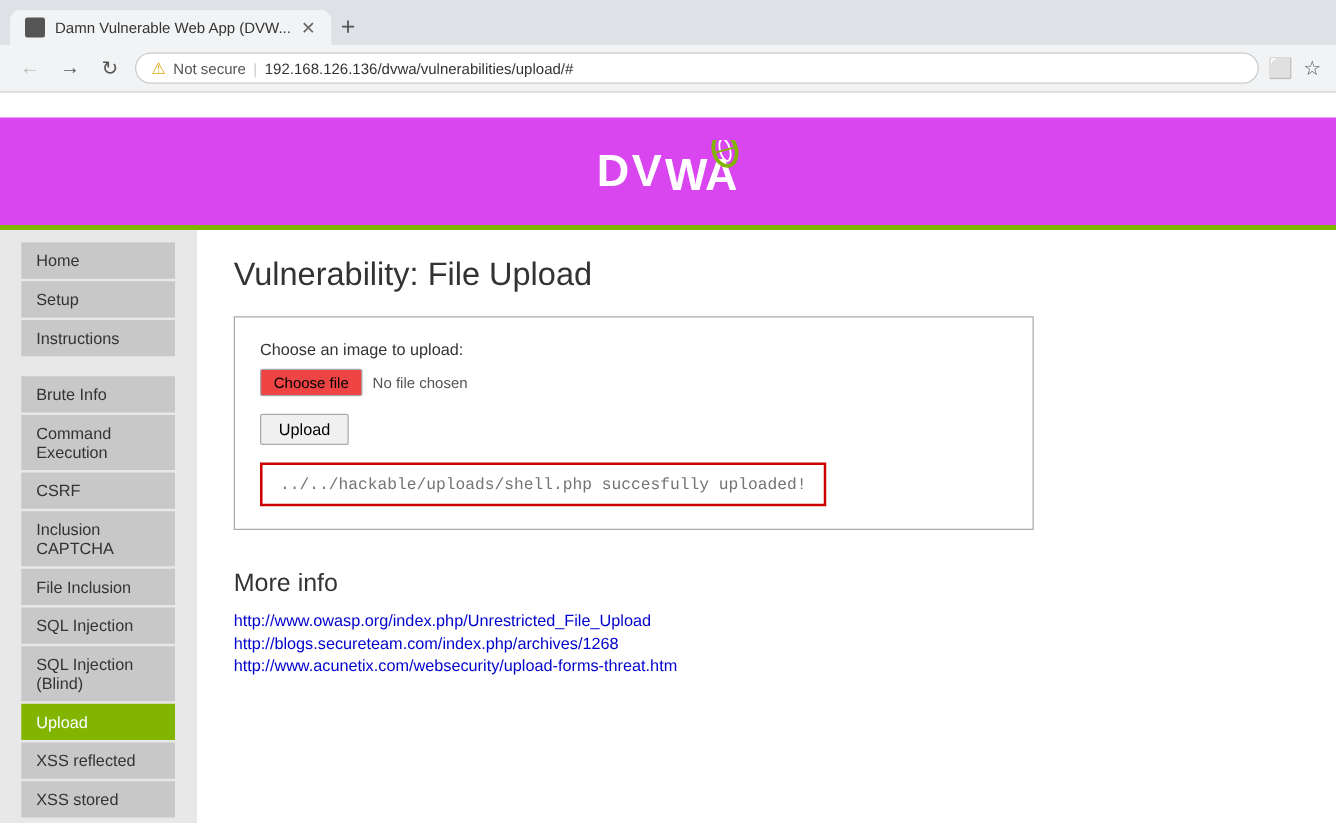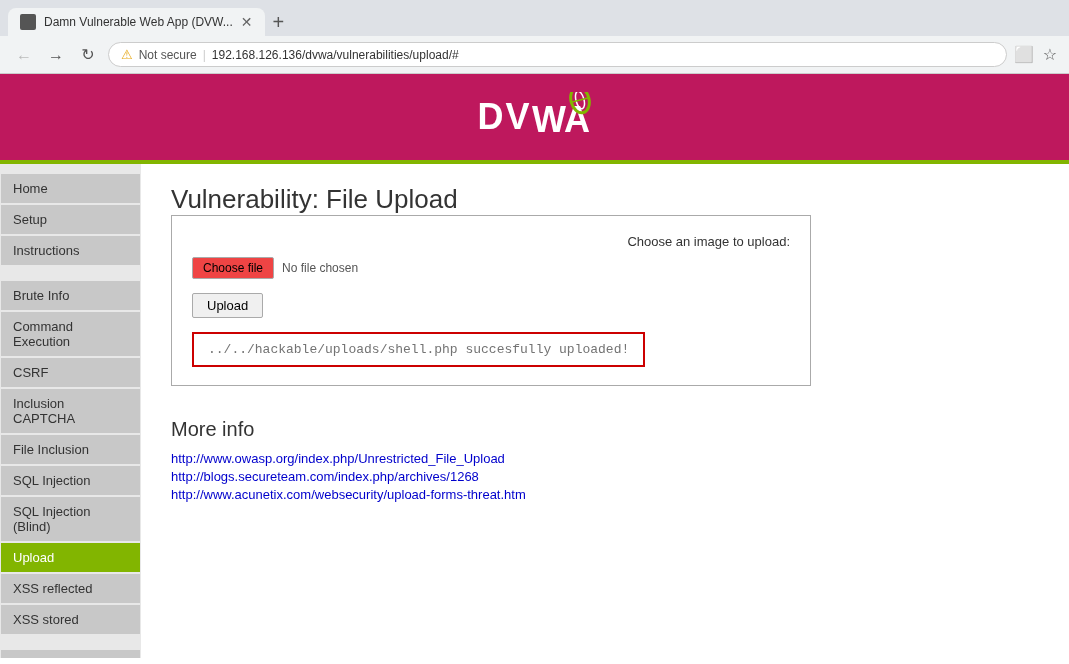--- a/index.html
+++ b/index.html
@@ -85,38 +85,39 @@
     }
 
     
     .page-wrapper {
       display: flex;
       flex-direction: column;
       height: calc(664px - 80px);
       overflow: hidden;
     }
     .header {
-      background: #be185d;
+      background: #d946ef;
       padding: 18px 0;
       text-align: center;
       border-bottom: 4px solid #82b500;
+      margin-top: 20px;
     }
 
     .content-area {
       display: flex;
       flex: 1;
       overflow: hidden;
     }
 
     
     .sidebar {
-      width: 141px;
+      width: 157px;
       background: #e8e8e8;
       flex-shrink: 0;
-      padding: 8px 1px;
+      padding: 8px 17px;
       overflow-y: auto;
     }
     .sidebar-item {
       display: block;
       padding: 7px 12px;
       font-size: 13px;
       color: #333;
       text-decoration: none;
       cursor: pointer;
       background: #c8c8c8;
@@ -135,34 +136,34 @@
     .main-content {
       flex: 1;
       padding: 20px 30px;
       overflow-y: auto;
       background: #fff;
     }
     .page-title {
       font-size: 26px;
       font-weight: normal;
       color: #333;
+      margin-bottom: 18px;
     }
     .upload-box {
       border: 1px solid #aaa;
       padding: 18px 20px;
       display: inline-block;
       min-width: 640px;
       margin-bottom: 20px;
     }
     .upload-label {
       font-size: 13px;
       color: #333;
       margin-bottom: 8px;
       display: block;
-      text-align: right;
     }
     .file-input-row {
       display: flex;
       align-items: center;
       gap: 8px;
       margin-bottom: 14px;
     }
     .choose-file-btn {
       padding: 3px 10px;
       font-size: 12px;

